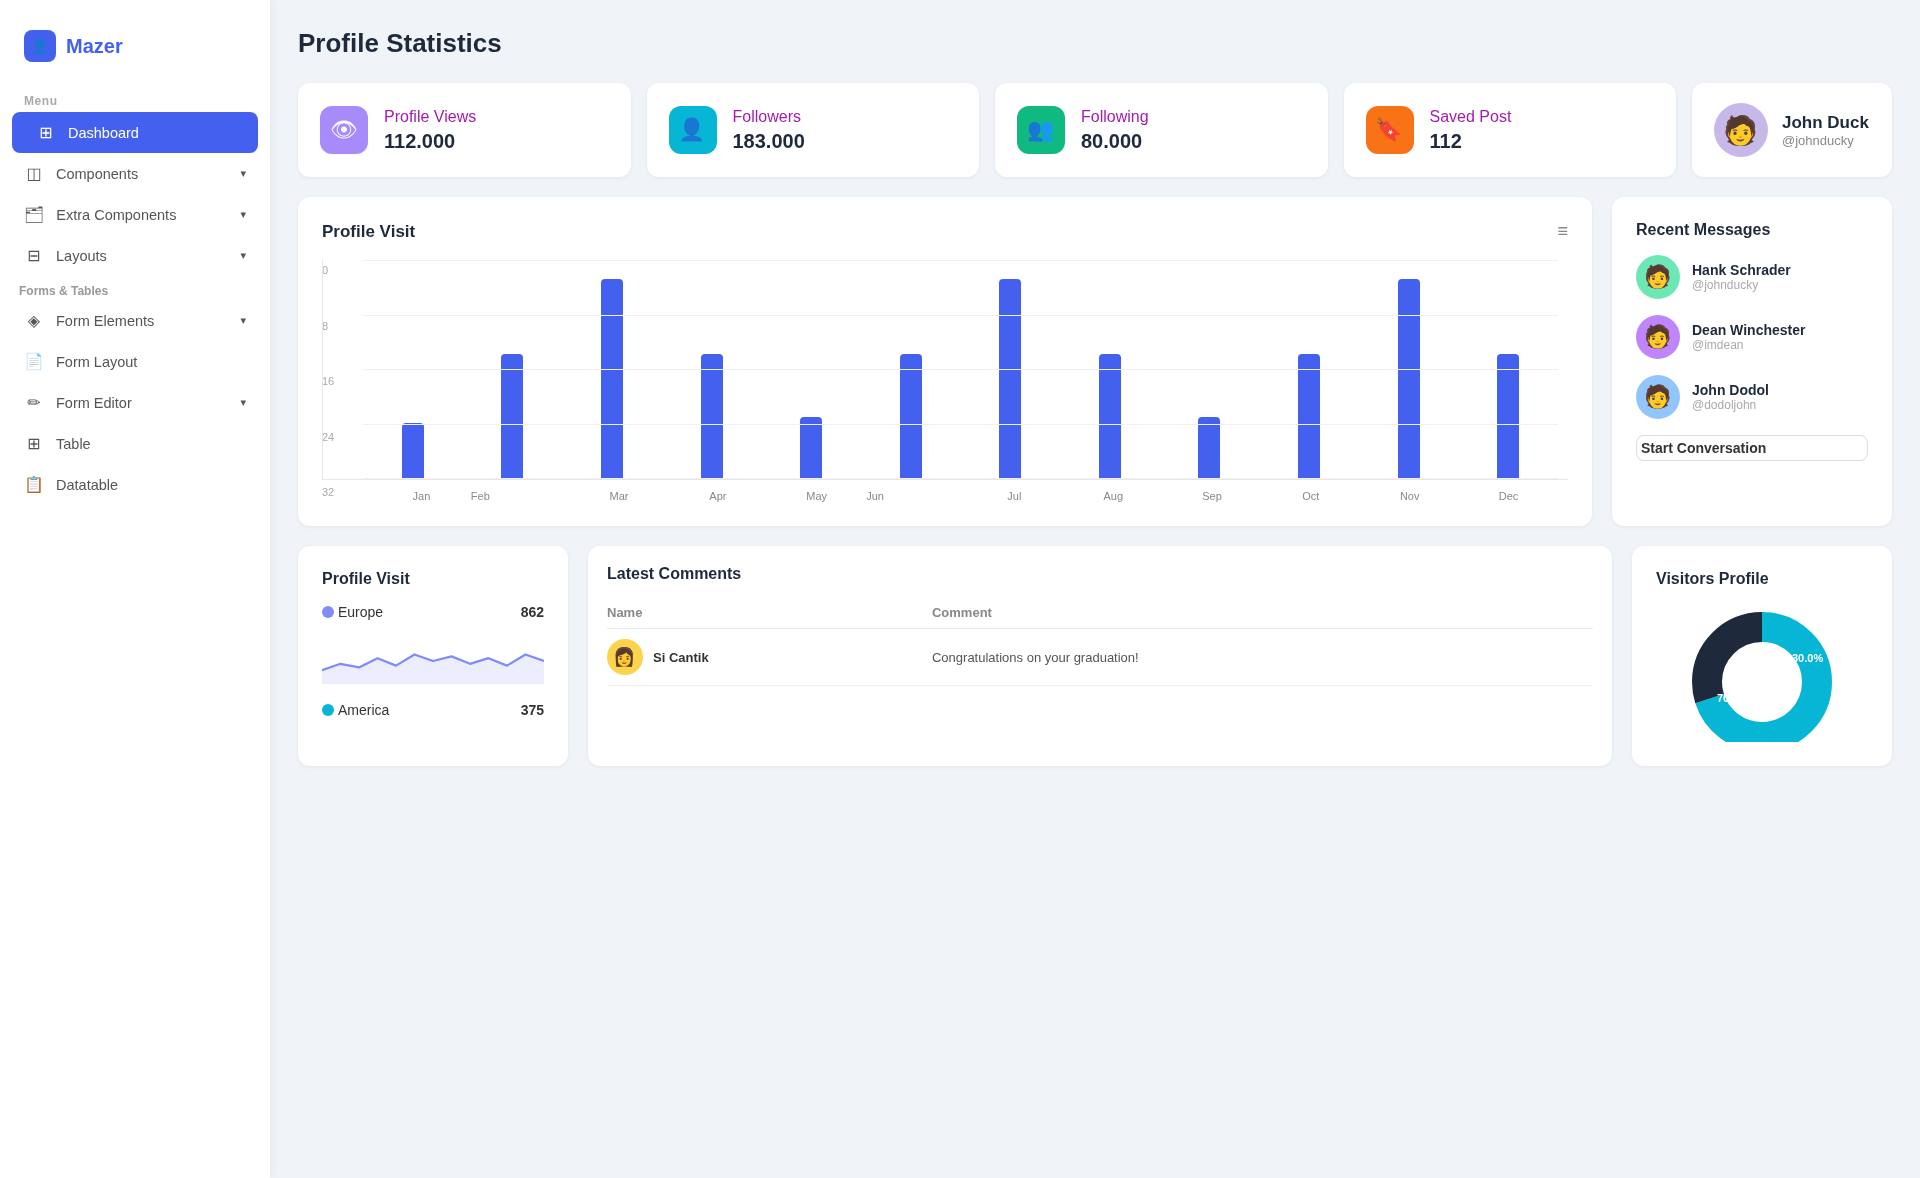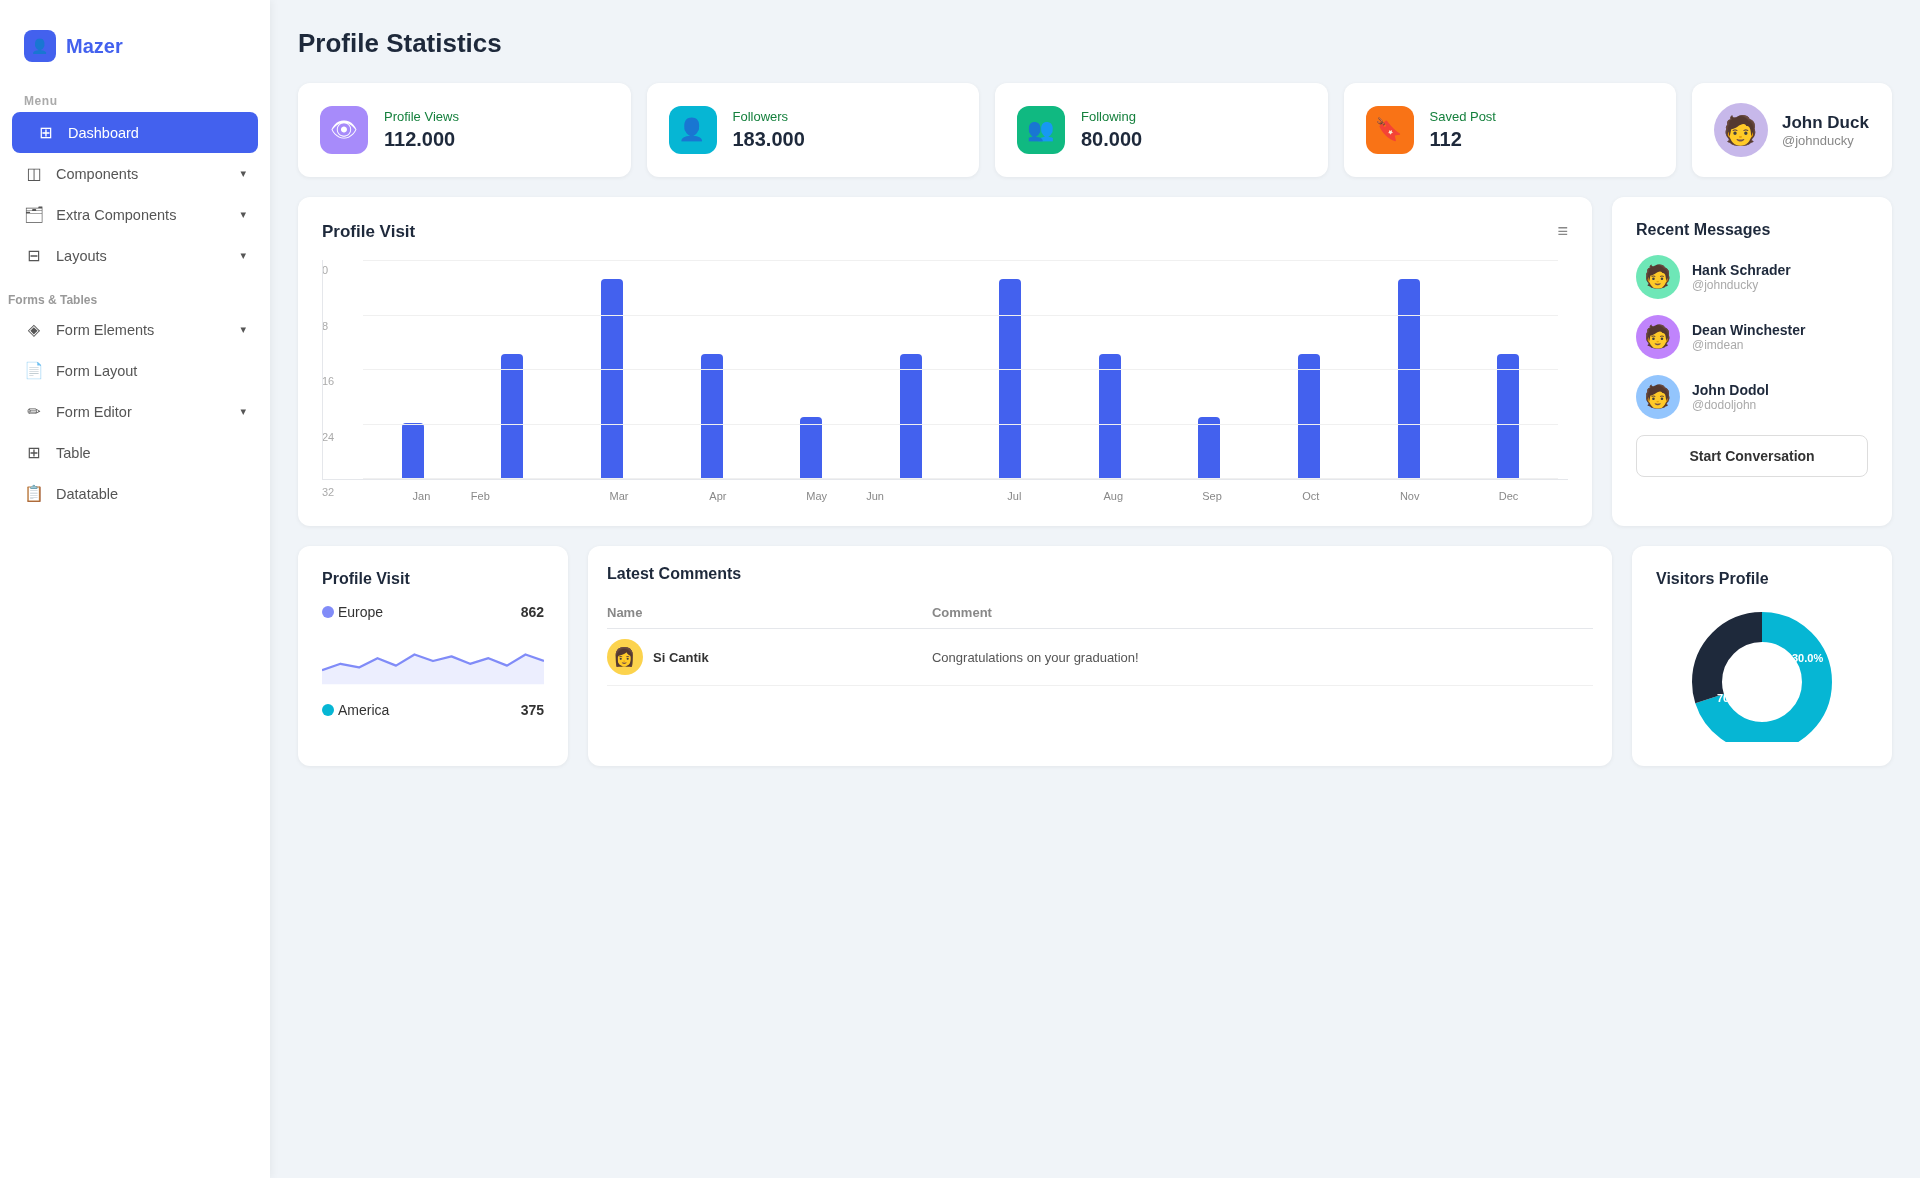--- a/index.html
+++ b/index.html
@@ -51,21 +51,21 @@
       color: #555;
       font-size: 14.5px;
       font-weight: 500;
       border-radius: 0;
       transition: background 0.15s;
     }
     .sidebar-item.active { background: #4361ee; color: #fff; border-radius: 8px; margin: 0 12px; }
     .sidebar-item.active .sidebar-icon { color: #fff; }
     .sidebar-icon { font-size: 16px; min-width: 20px; text-align: center; }
     .sidebar-arrow { margin-left: auto; font-size: 11px; }
-    .sidebar-subsection { font-size: 12px; color: #999; padding: 8px 8px 2px; font-weight: 600; margin-top: 9px; }
+    .sidebar-subsection { font-size: 12px; color: #999; padding: 8px 19px 2px; font-weight: 600; }
 
     
     .main {
       flex: 1;
       overflow-y: auto;
       padding: 28px 28px 28px 28px;
       display: flex;
       flex-direction: column;
       gap: 20px;
     }
@@ -96,21 +96,21 @@
       width: 48px;
       height: 48px;
       border-radius: 12px;
       display: flex;
       align-items: center;
       justify-content: center;
       font-size: 22px;
       color: #fff;
       flex-shrink: 0;
     }
-    .stat-label { font-size: 13px; color: #15803d; margin-bottom: 4px; }
+    .stat-label { font-size: 16px; color: #a21caf; margin-bottom: 4px; }
     .stat-value { font-size: 20px; font-weight: 700; color: #1e293b; }
 
     
     .profile-card {
       background: #fff;
       border-radius: 12px;
       padding: 20px 22px;
       display: flex;
       align-items: center;
       gap: 14px;
@@ -231,22 +231,22 @@
       justify-content: center;
       font-size: 22px;
       flex-shrink: 0;
       overflow: hidden;
     }
     .msg-name { font-size: 14px; font-weight: 700; color: #1e293b; }
     .msg-handle { font-size: 12px; color: #aaa; }
     .start-conv-btn {
       border: 1.5px solid #ddd;
       border-radius: 8px;
-      padding: 12px;
-      text-align: center;
+      padding: 4px;
+      text-align: left;
       font-size: 14px;
       font-weight: 600;
       color: #333;
       cursor: pointer;
       background: #fff;
       transition: background 0.15s;
     }
 
     
     .bottom-row {

